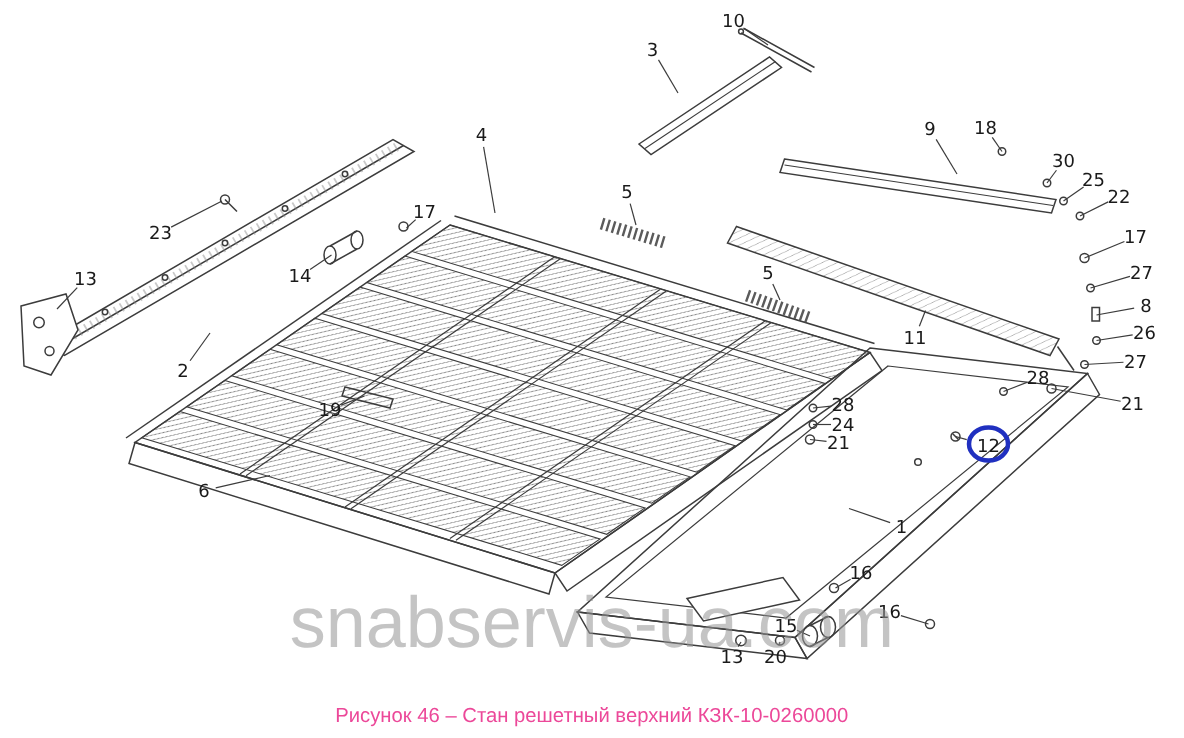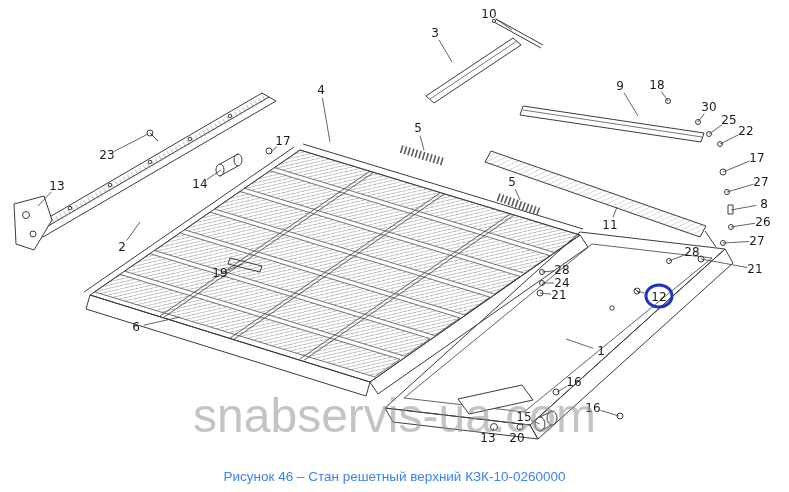--- a/index.html
+++ b/index.html
@@ -35,21 +35,21 @@
     pointer-events:none;
   }
   .caption{
     position:absolute;
     z-index:10;
     top:469px;
     left:0;
     width:100%;
     text-align:center;
     font-size:13.5px;
-    color:#3b82f6;
+    color:#ec4899;
   }
 </style>
 </head>
 <body>
 
 <div class="stage">
 
   <svg id="drawing" width="789" height="492" viewBox="0 0 789 492">
     <defs>
       <pattern id="mesh" width="4.5" height="4.5" patternUnits="userSpaceOnUse" patternTransform="rotate(32)">

